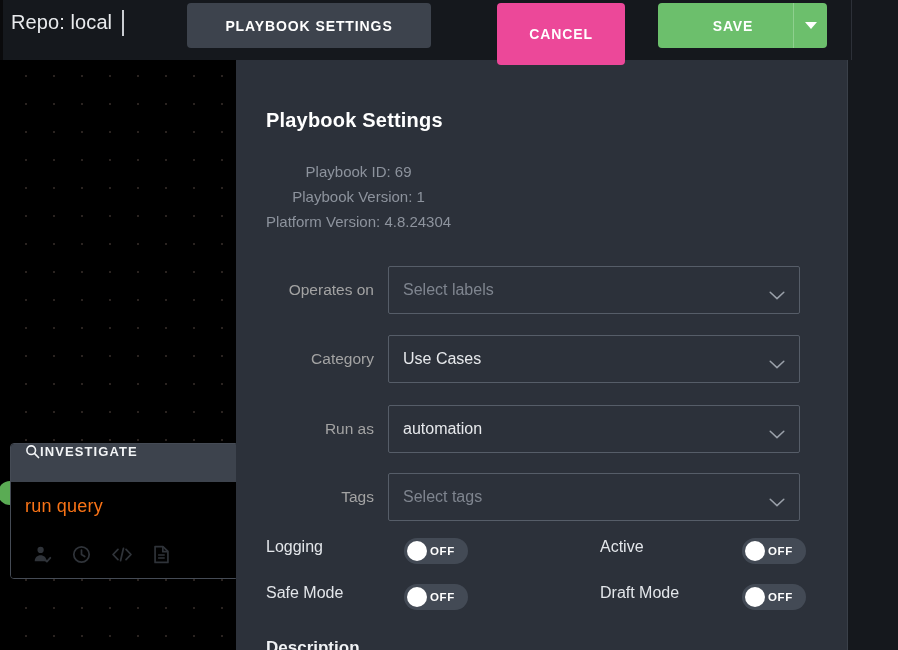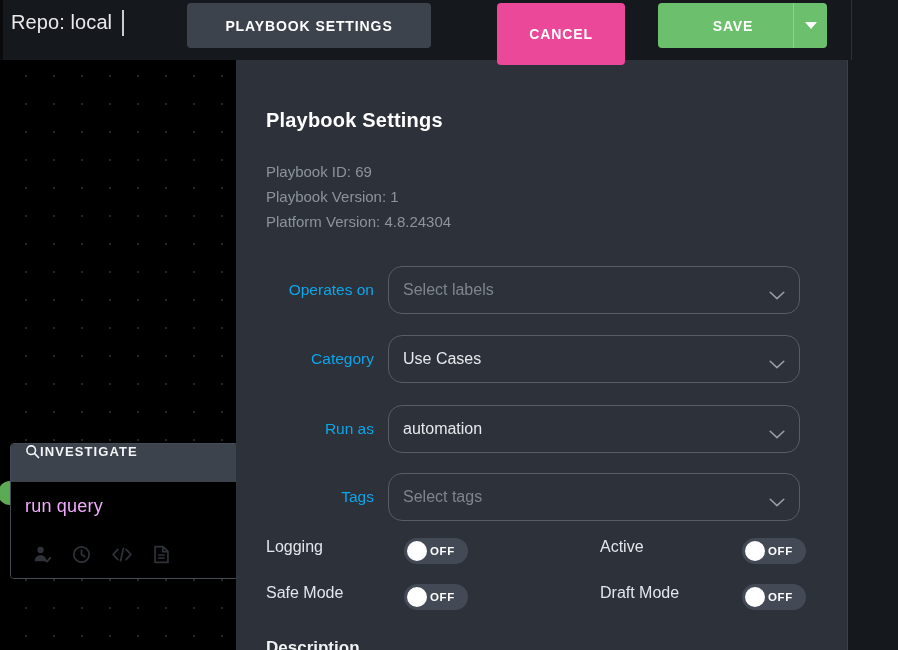--- a/index.html
+++ b/index.html
@@ -149,21 +149,21 @@
     color: #f2f4f6;
   }
   .node-body {
     background: #000000;
     padding: 14px 14px 0 14px;
     height: 96px;
     position: relative;
   }
   .node-title {
     font-size: 18px;
-    color: #f0abfc;
+    color: #f97316;
     letter-spacing: 0.2px;
   }
   .node-icons {
     position: absolute;
     left: 22px;
     bottom: 14px;
     display: flex;
     align-items: center;
     gap: 20px;
   }
@@ -202,45 +202,46 @@
     letter-spacing: 0.2px;
   }
 
   .meta {
     position: absolute;
     left: 30px;
     top: 99px;
     font-size: 15px;
     line-height: 25px;
     color: #8d939d;
+    text-align: center;
   }
 
   
   .form-row {
     position: absolute;
     left: 0;
     width: 612px;
     height: 48px;
     display: flex;
     align-items: center;
   }
   .form-label {
     width: 152px;
     text-align: right;
     padding-right: 14px;
     font-size: 15.5px;
-    color: #0ea5e9;
+    color: #a3a3a3;
     white-space: nowrap;
   }
   .form-field {
     position: relative;
     width: 412px;
     height: 48px;
     border: 1px solid #565d68;
-    border-radius: 14px;
+    border-radius: 2px;
     background: transparent;
     display: flex;
     align-items: center;
     padding-left: 14px;
     cursor: pointer;
   }
   .form-field .value {
     font-size: 16px;
     color: #e7e9ec;
   }

